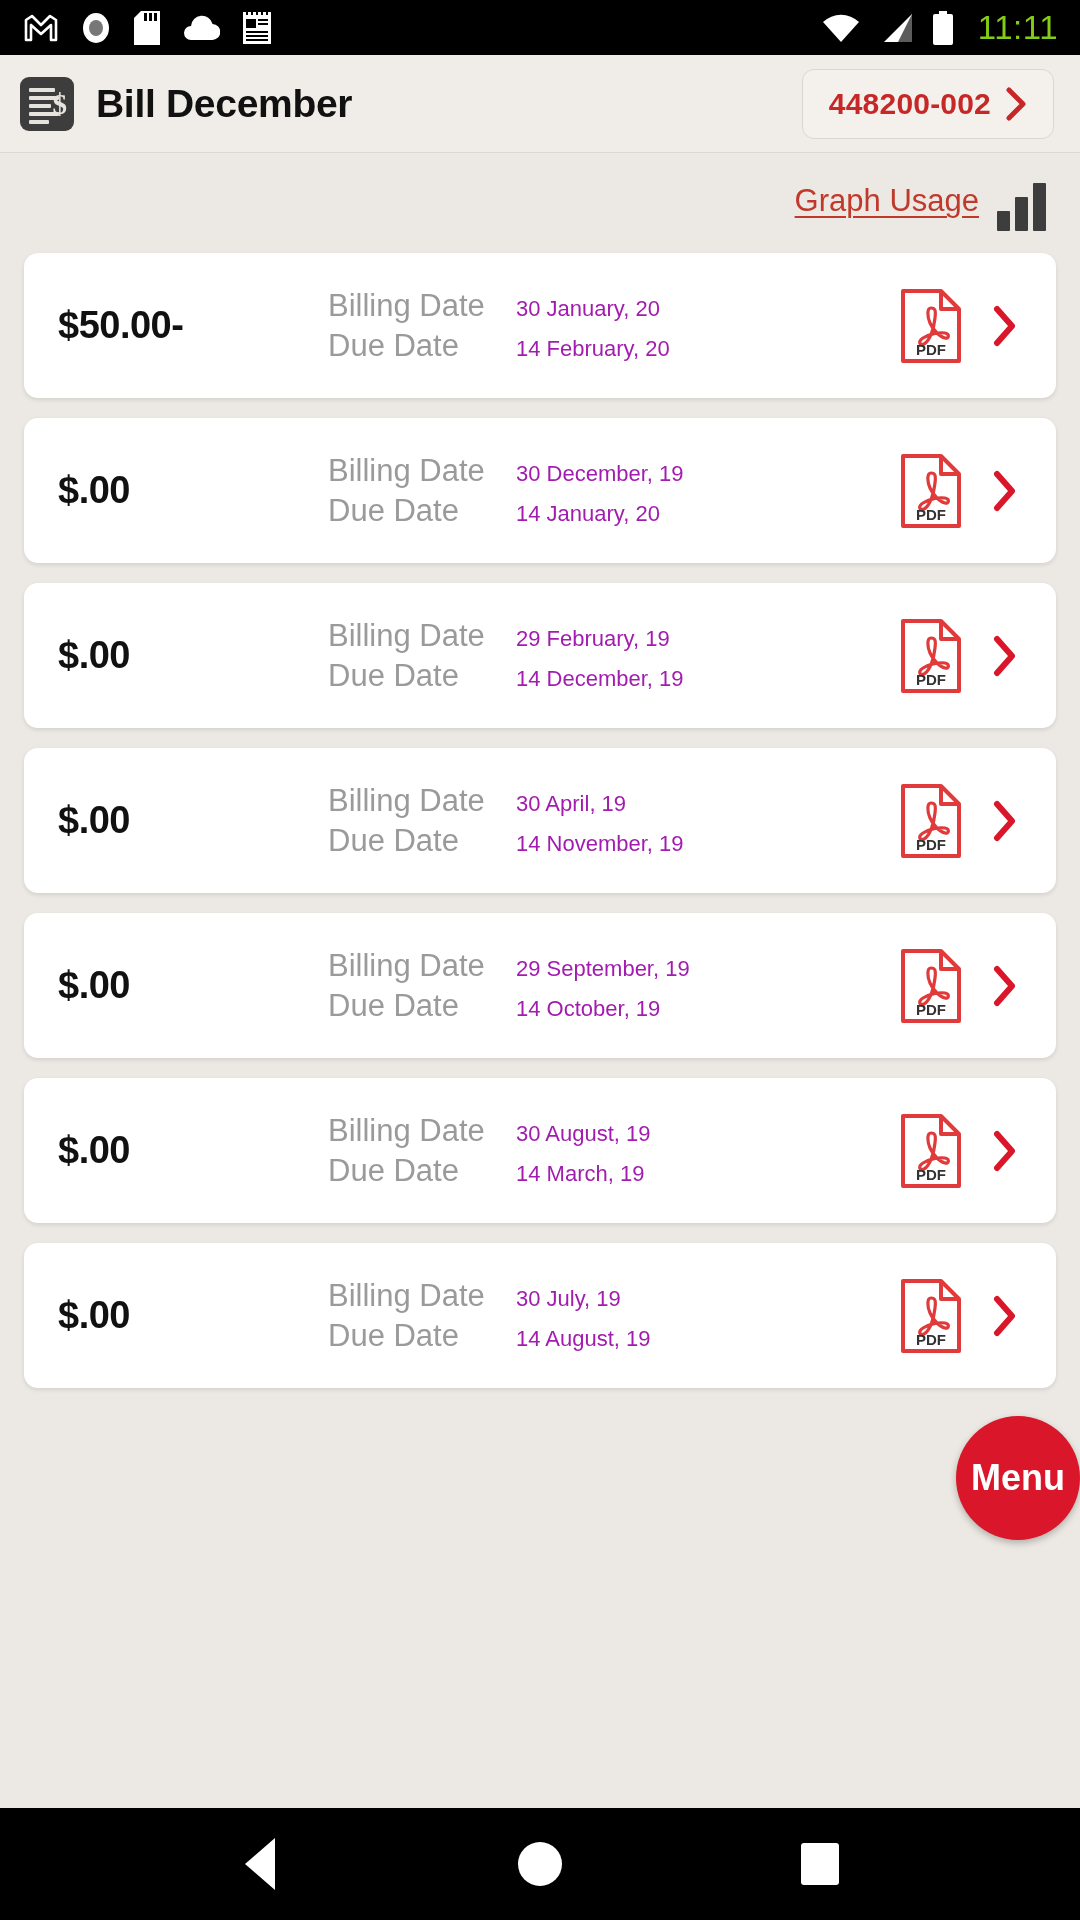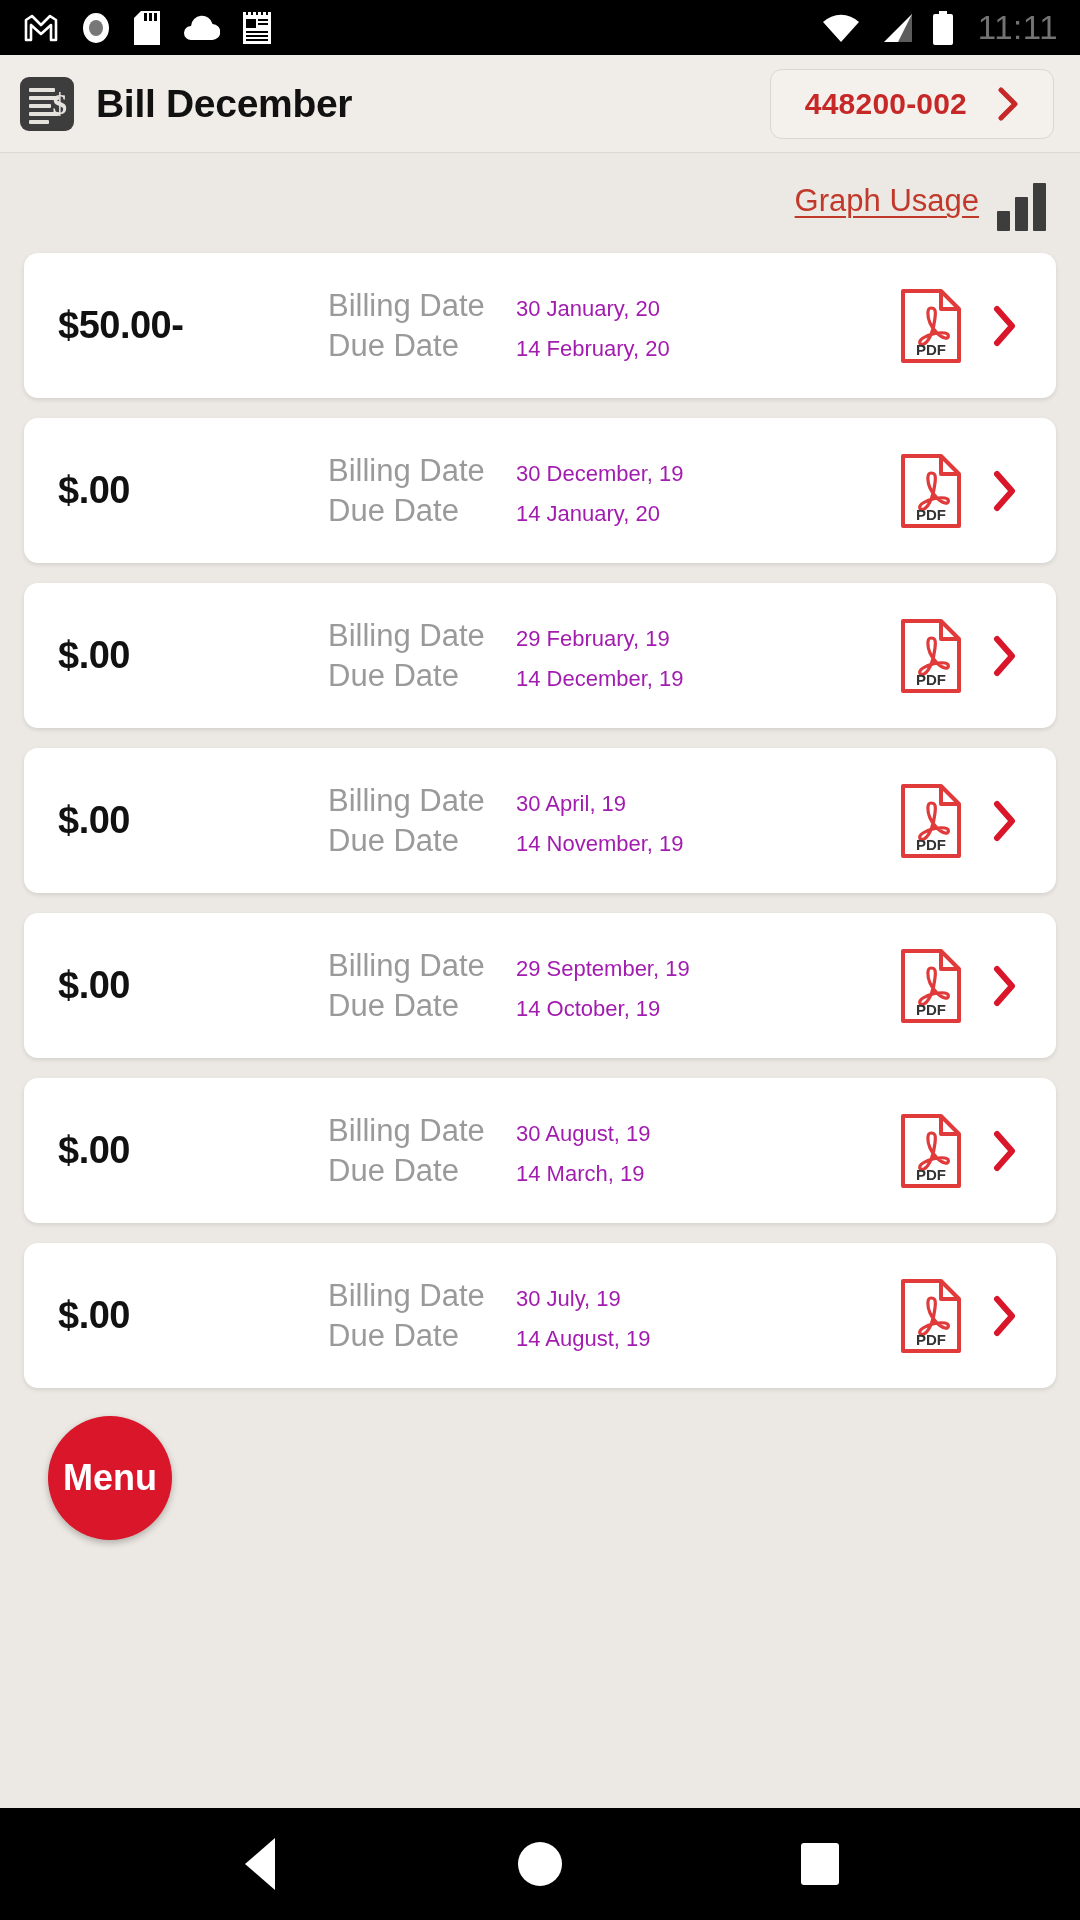--- a/index.html
+++ b/index.html
@@ -21,21 +21,21 @@
     height:55px; flex:0 0 55px;
     background:#000;
     display:flex; align-items:center;
     padding:0 22px 0 24px;
     color:#fff;
   }
   .status-left { display:flex; align-items:center; gap:22px; }
   .status-right { margin-left:auto; display:flex; align-items:center; gap:17px; }
   .sicon { display:block; }
   .clock {
-    font-size:33px; font-weight:400; color:#737373;
+    font-size:33px; font-weight:400; color:#84cc16;
     letter-spacing:0.5px; margin-left:6px;
     font-family:"Liberation Sans", sans-serif;
   }
 
   
   .appbar {
     flex:0 0 98px; height:98px;
     background:#f0ece7;
     display:flex; align-items:center;
     padding:0 26px 0 20px;
@@ -64,22 +64,22 @@
   .app-title {
     font-size:39px; font-weight:700; color:#111;
     margin-left:22px; letter-spacing:-0.3px;
   }
   .acct-btn {
     margin-left:auto;
     background:#f4f1ed;
     border:1px solid #dcd6cf;
     border-radius:12px;
     height:70px;
-    display:flex; align-items:center; gap:30px;
-    padding:0 34px;
+    display:flex; align-items:center; gap:14px;
+    padding:0 26px;
   }
   .acct-num {
     font-size:30px; font-weight:700; color:#c62828;
     letter-spacing:0.2px;
   }
   .chev-red { display:block; }
 
   
   .body {
     flex:1 1 auto;
@@ -122,21 +122,21 @@
     font-size:31px; color:#9a9a9a;
     width:188px; flex:0 0 188px;
   }
   .dval { font-size:22px; color:#a21caf; }
 
   .pdf-icon { flex:0 0 62px; margin-right:26px; }
   .chev-card { flex:0 0 34px; }
 
   
   .fab-wrap {
-    display:flex; justify-content:flex-start;
+    display:flex; justify-content:flex-end;
     padding-top:28px;
     padding-left:48px;
   }
   .fab {
     width:124px; height:124px; border-radius:50%;
     background:#d9162a;
     display:flex; align-items:center; justify-content:center;
     color:#fff; font-size:36px; font-weight:700;
     box-shadow:0 3px 7px rgba(0,0,0,0.25);
   }

